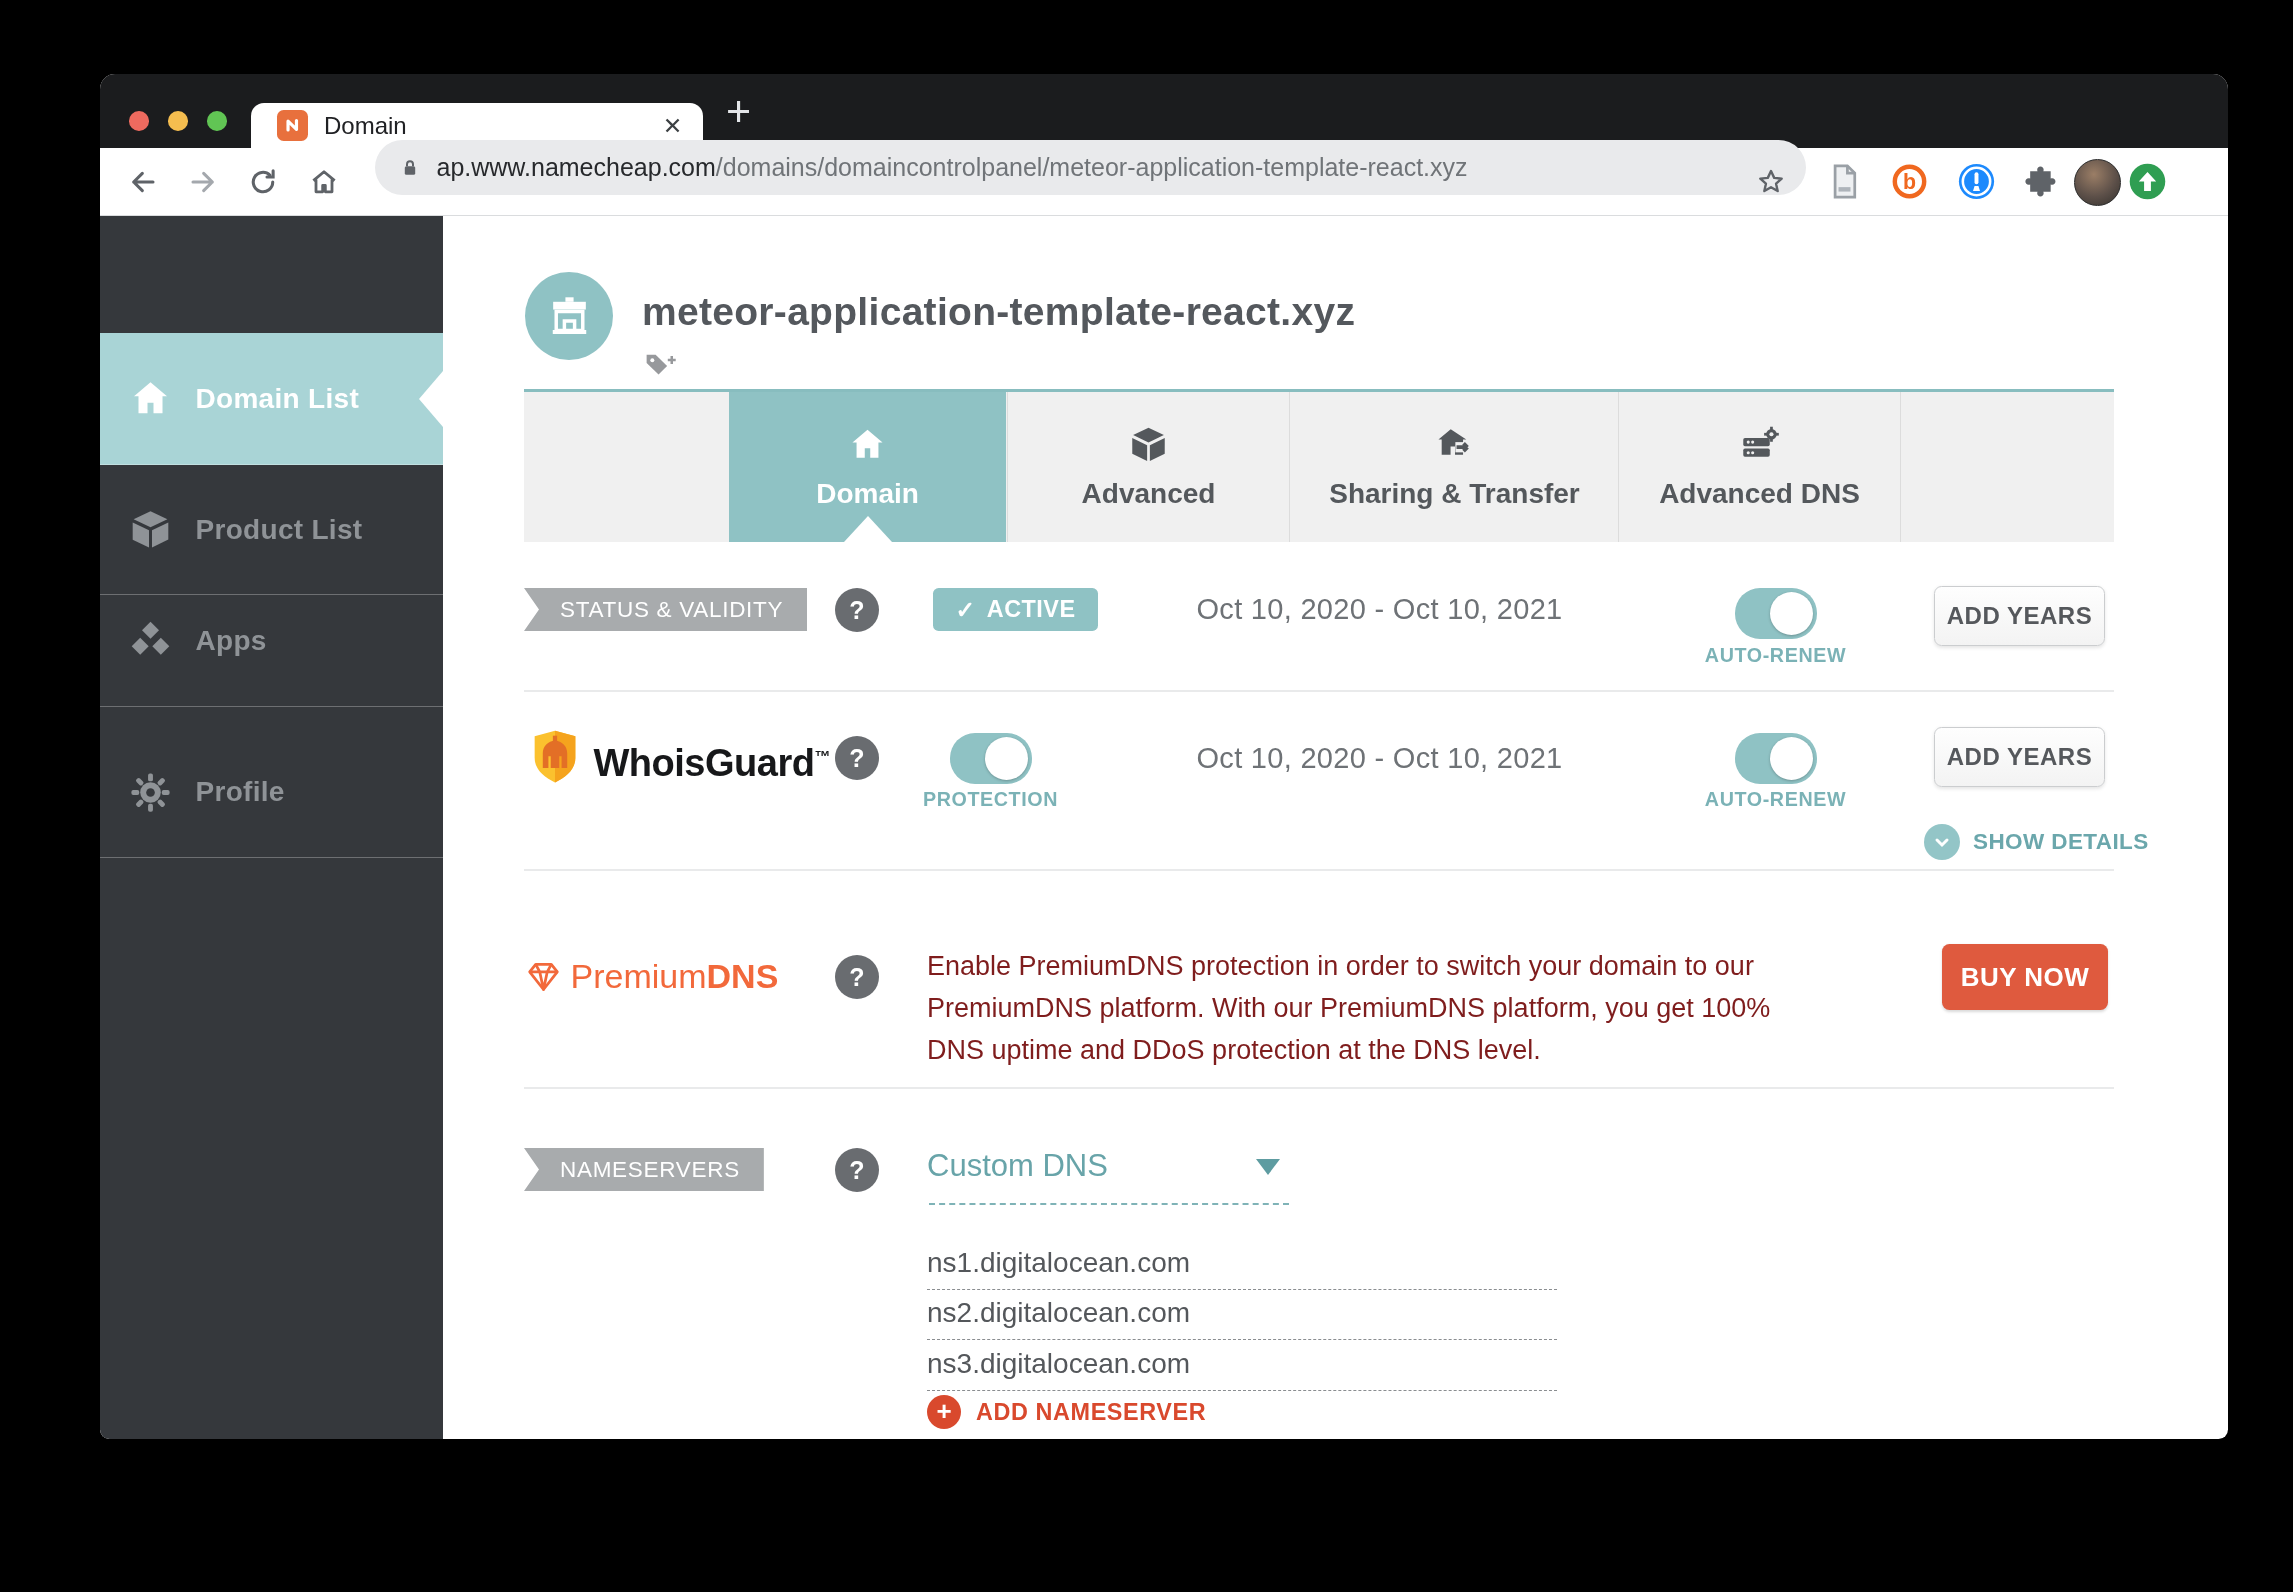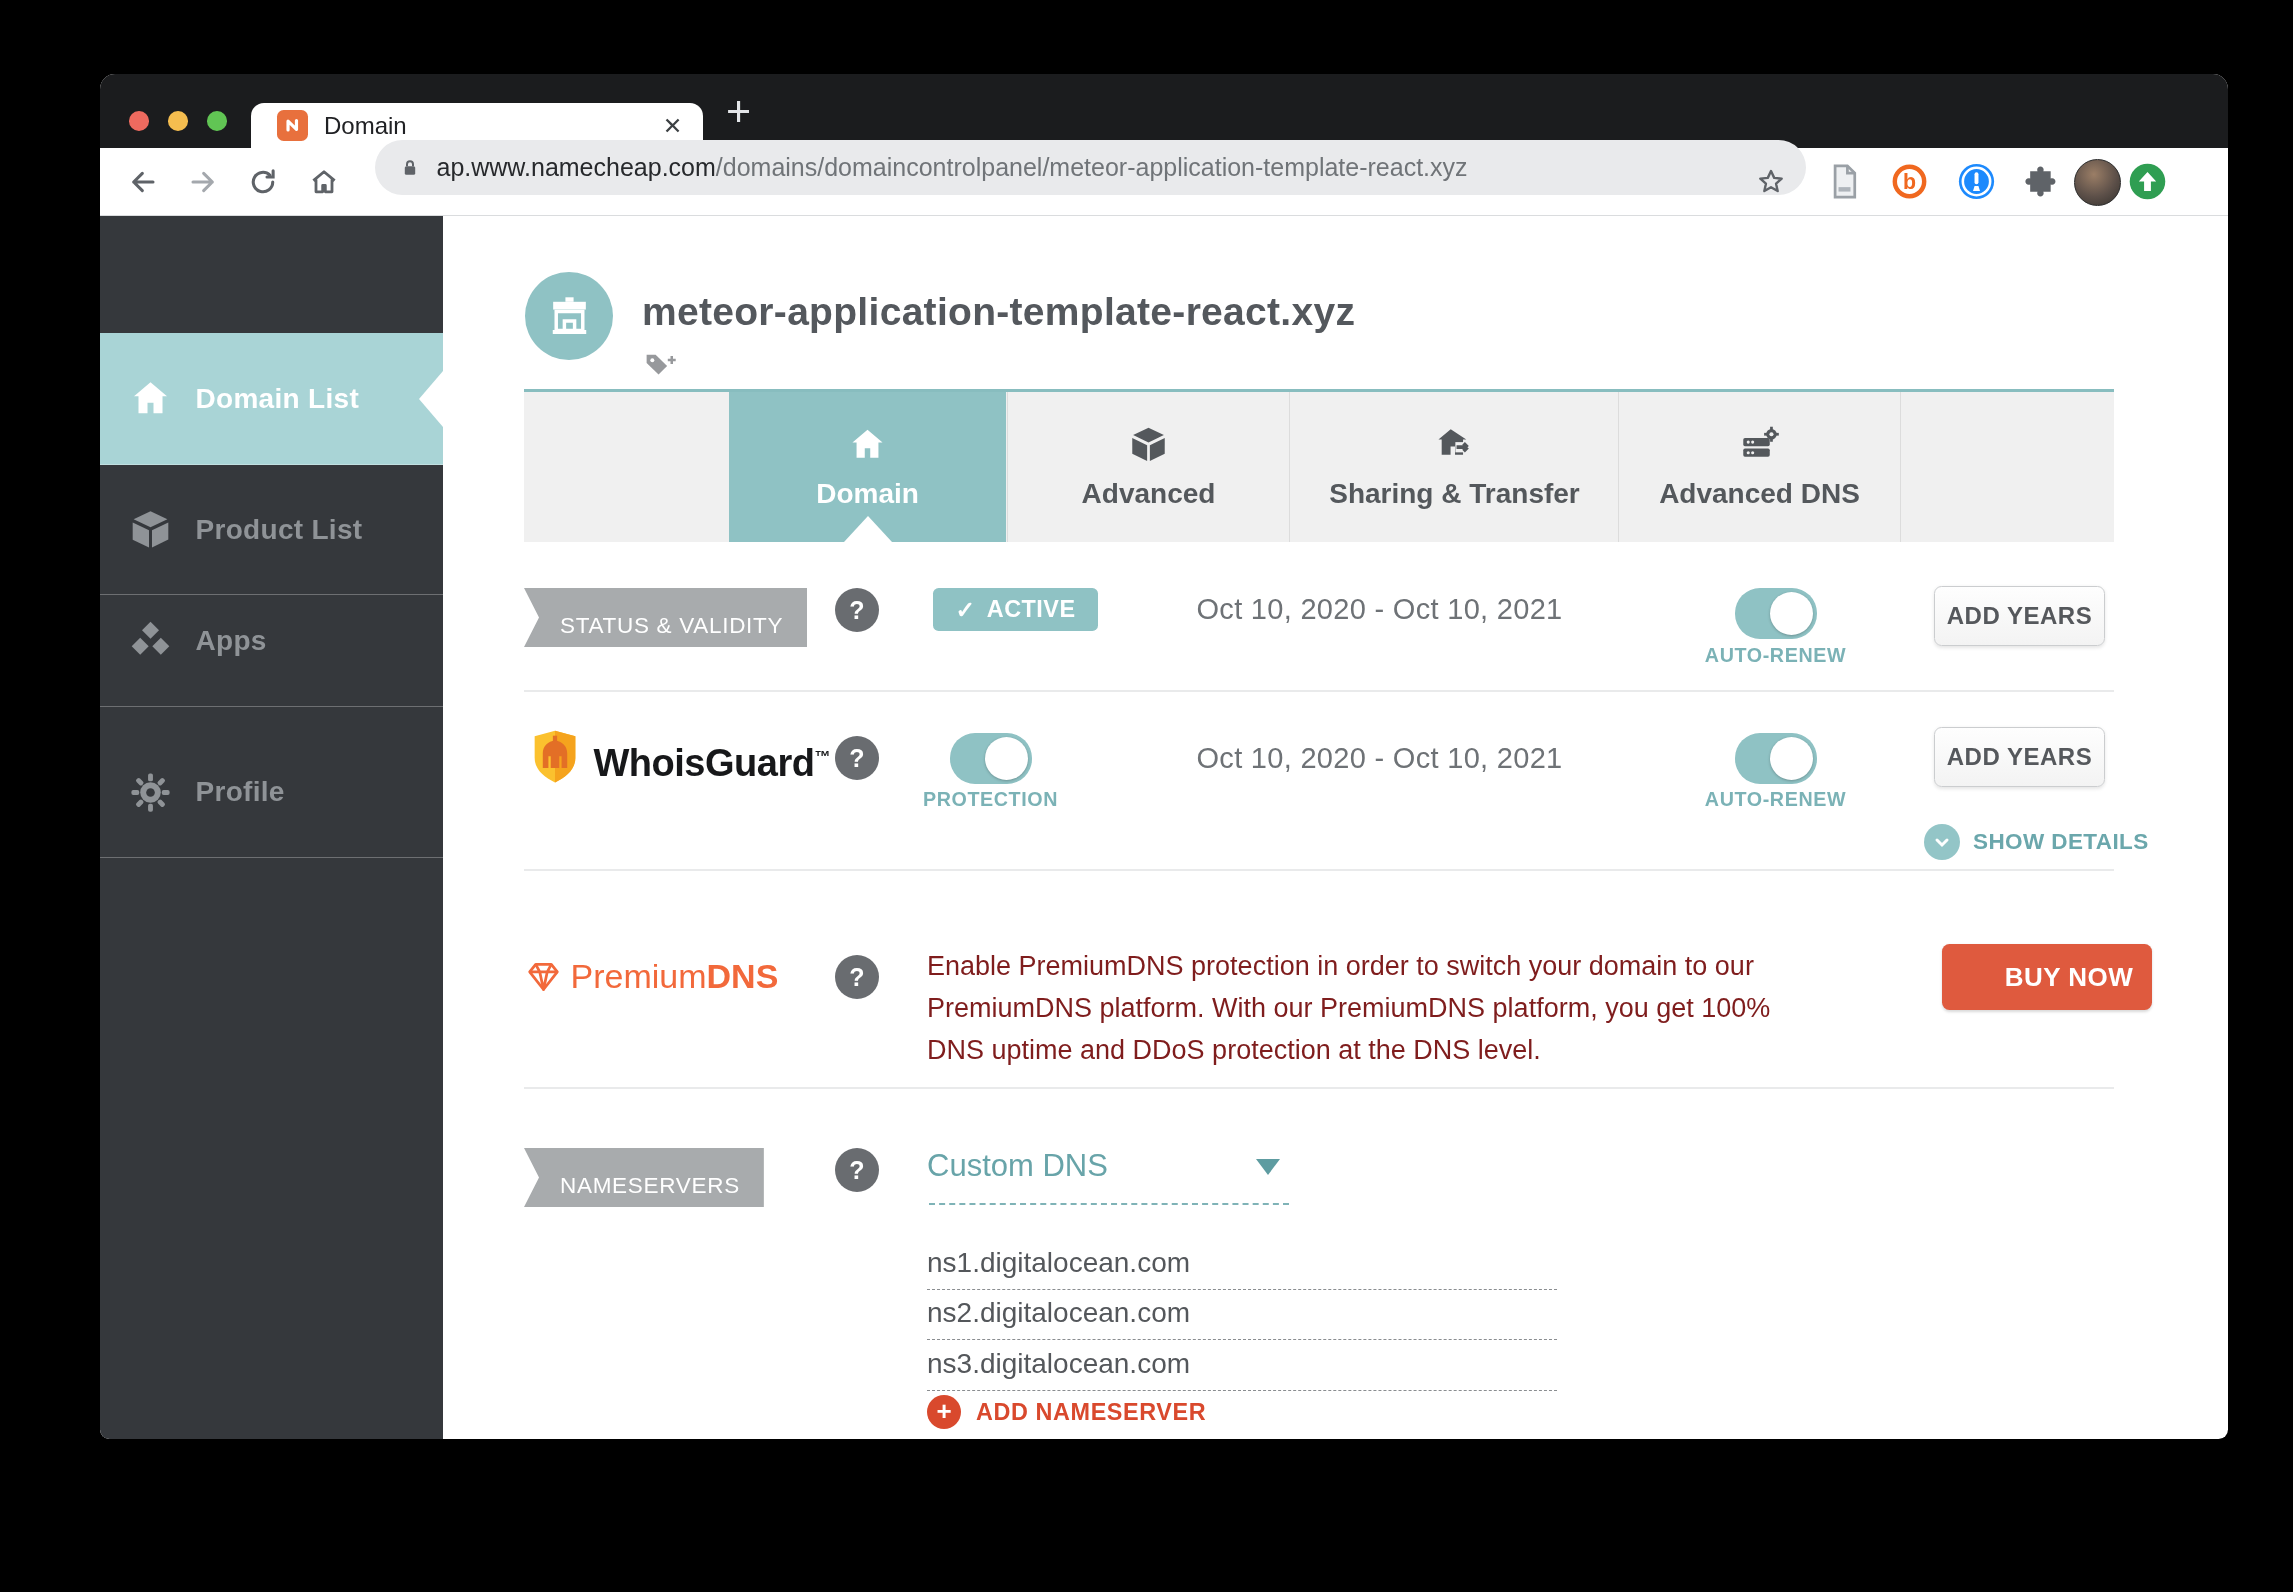--- a/index.html
+++ b/index.html
@@ -38,42 +38,42 @@
   .title-circle{position:absolute;left:425px;top:198px;width:88px;height:88px;border-radius:50%;background:#8fc2c4;display:flex;align-items:center;justify-content:center;}
   .page-title{position:absolute;left:542px;top:216px;font-size:39px;font-weight:600;color:#54585d;letter-spacing:0.3px;}
   .tagicon{position:absolute;left:544px;top:275px;width:37px;height:34px;color:#97999c;}
   .tabbar{position:absolute;left:424px;top:315px;width:1590px;height:153px;background:#f0f0f0;border-top:3.7px solid #88bdbf;box-sizing:border-box;}
   .tcell{position:absolute;top:0;height:100%;display:flex;flex-direction:column;align-items:center;justify-content:center;gap:13px;color:#54585c;box-sizing:border-box;}
   .tcell .ticon{width:41px;height:41px;}
   .tcell .tlabel{font-size:28px;font-weight:600;}
   .tcell.sep{border-left:1.9px solid #dcdcdc;}
   .tcell.active{background:#8fc2c4;color:#fff;}
   .tab-notch{position:absolute;bottom:0;left:50%;transform:translateX(-50%);width:0;height:0;border-left:24px solid transparent;border-right:24px solid transparent;border-bottom:26px solid #fff;}
-  .ribbon{position:absolute;height:43px;line-height:43px;background:#a8abad;color:#fff;font-size:22.5px;letter-spacing:0.7px;padding:16px 24px 0 36px;clip-path:polygon(0 0,100% 0,100% 100%,0 100%,15px 50%);}
+  .ribbon{position:absolute;height:43px;line-height:43px;background:#a8abad;color:#fff;font-size:22.5px;letter-spacing:0.7px;padding:0 24px 0 36px;clip-path:polygon(0 0,100% 0,100% 100%,0 100%,15px 50%);}
   .help{position:absolute;width:44px;height:44px;border-radius:50%;background:#696c70;color:#fff;font-size:25px;font-weight:bold;text-align:center;line-height:44px;}
   .badge{position:absolute;height:43px;border-radius:5.6px;background:#8fc2c4;color:#fff;display:flex;align-items:center;gap:11.2px;padding:0 22.5px;font-size:23.4px;font-weight:bold;letter-spacing:0.5px;}
   .dates{position:absolute;width:497px;text-align:center;font-size:29px;color:#6e7276;letter-spacing:0.3px;}
   .toggle{position:absolute;width:82px;height:51px;border-radius:25px;background:#8fc2c4;}
   .toggle .knob{position:absolute;top:3.7px;right:3.7px;width:43px;height:43px;border-radius:50%;background:#fff;box-shadow:0 0.9px 2.8px rgba(0,0,0,.25);}
   .tlabel-teal{position:absolute;width:187px;text-align:center;font-size:19.7px;font-weight:bold;letter-spacing:0.6px;color:#7bb2b6;}
   .btn-light{position:absolute;width:171px;height:60px;border-radius:7.5px;border:1.9px solid #cbcdcf;background:linear-gradient(#fefefe,#f3f3f3);box-shadow:0 1.9px 3.7px rgba(0,0,0,.10);color:#55585c;font-size:24px;font-weight:700;letter-spacing:0.5px;display:flex;align-items:center;justify-content:center;box-sizing:border-box;}
   .divider{position:absolute;left:424px;width:1590px;height:1.9px;background:#e9eaeb;}
   .wg-logo{position:absolute;left:424px;top:652px;display:flex;align-items:flex-start;}
   .wg-logo svg{width:62px;height:62px;}
   .wg-text{margin-left:7.5px;font-size:38px;font-weight:bold;color:#17181a;line-height:62px;letter-spacing:-0.5px;}
   .wg-tm{font-size:16px;vertical-align:super;font-weight:bold;color:#17181a;}
   .showdetails{position:absolute;left:1824px;top:750px;display:flex;align-items:center;gap:13px;}
   .sd-circle{width:36px;height:36px;border-radius:50%;background:#93c5c7;display:flex;align-items:center;justify-content:center;}
   .sd-text{font-size:22.5px;font-weight:bold;color:#6ba7ac;letter-spacing:0.4px;}
   .pd-logo{position:absolute;left:424px;top:883px;display:flex;align-items:center;}
   .pd-logo svg{width:39px;height:39px;}
   .pd-light{margin-left:7.5px;font-size:34px;color:#f2693b;}
   .pd-bold{font-size:34px;color:#f2693b;font-weight:bold;}
   .para{position:absolute;left:827px;top:871px;width:881px;font-size:27px;line-height:42px;color:#7f1d1d;}
-  .btn-buy{position:absolute;left:1842px;top:870px;width:166px;height:66px;border-radius:7.5px;background:#df5a3e;color:#fff;font-size:26px;font-weight:bold;letter-spacing:0.5px;display:flex;align-items:center;justify-content:center;box-shadow:0 1.9px 2.8px rgba(0,0,0,.15);padding-left:44px;}
+  .btn-buy{position:absolute;left:1842px;top:870px;width:166px;height:66px;border-radius:7.5px;background:#df5a3e;color:#fff;font-size:26px;font-weight:bold;letter-spacing:0.5px;display:flex;align-items:center;justify-content:center;box-shadow:0 1.9px 2.8px rgba(0,0,0,.15);}
   .customdns{position:absolute;left:827px;top:1074px;width:362px;height:56px;}
   .cd-text{font-size:31px;color:#68a4a9;}
   .cd-caret{position:absolute;right:9.4px;top:11.2px;width:0;height:0;border-left:12px solid transparent;border-right:12px solid transparent;border-top:16px solid #5e9ca1;}
   .cd-dash{position:absolute;left:1.9px;top:55px;width:360px;border-bottom:2.8px dashed #7fb3b7;}
   .nsrow{position:absolute;left:827px;width:630px;height:43px;font-size:28px;color:#54575b;border-bottom:1.9px dashed #8a8d90;box-sizing:border-box;}
   .addns{position:absolute;left:827px;top:1321px;display:flex;align-items:center;gap:15px;}
   .addns-circle{width:34px;height:34px;border-radius:50%;background:#d9492d;color:#fff;font-size:26px;font-weight:bold;text-align:center;line-height:32px;}
   .addns-text{font-size:23.4px;font-weight:bold;color:#d9492d;letter-spacing:0.6px;}
 </style>
 </head>

